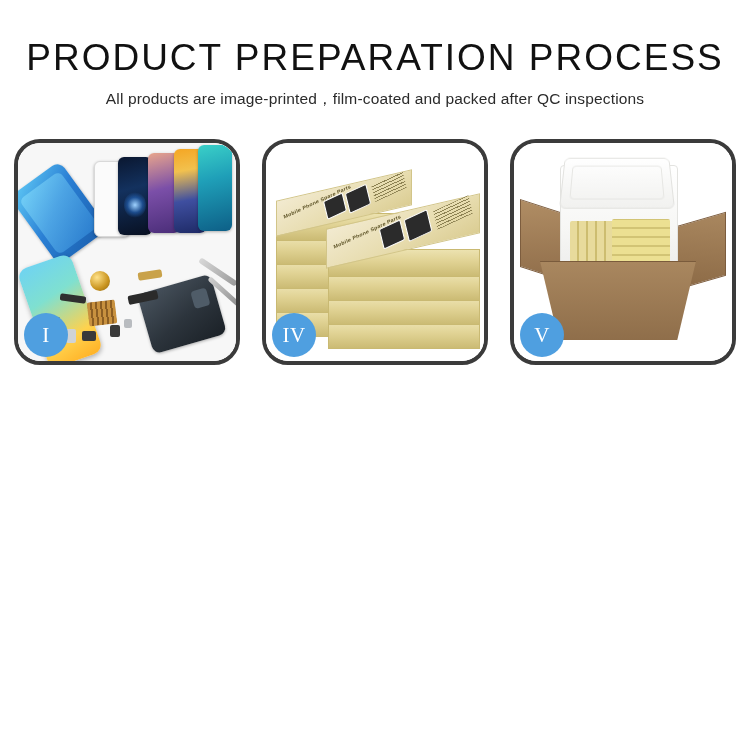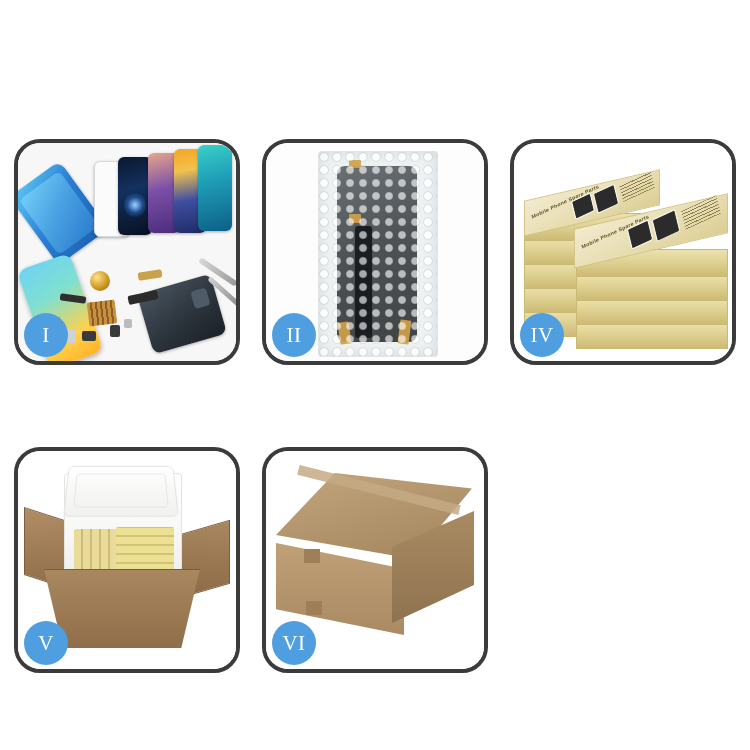--- a/index.html
+++ b/index.html
@@ -335,20 +335,24 @@
     clip-path: polygon(0 32%, 100% 0, 100% 66%, 0 100%);
   }
   .c6-sealU { position:absolute; left:38px; top:98px; width:16px; height:14px; background:#9e7f58; }
   .c6-sealD { position:absolute; left:40px; top:150px; width:16px; height:14px; background:#9e7f58; }
 </style>
 </head>
 <body>
 
 <div class="page">
 
+  <div class="header">
+    <div class="title">PRODUCT PREPARATION PROCESS</div>
+    <div class="subtitle">All products are image-printed，film-coated and packed after QC inspections</div>
+  </div>
 
   <div class="grid">
 
     <div class="card">
       <div class="card-inner">
         <div class="p1">
           <div class="ph ph-a"></div>
           <div class="ph ph-b"></div>
           <div class="ph ph-c"></div>
           <div class="ph ph-d"></div>
@@ -367,36 +371,20 @@
           <div class="part" style="left:92px;top:182px;width:10px;height:12px;"></div>
           <div class="part" style="left:106px;top:176px;width:8px;height:9px;background:#b9bcc0;"></div>
           <div class="part" style="left:24px;top:196px;width:18px;height:9px;background:#e8c33c;border-radius:3px;transform:rotate(-20deg);"></div>
           <div class="tool"></div>
           <div class="tool2"></div>
         </div>
       </div>
       <div class="badge">I</div>
     </div>
 
-    <div class="card">
-      <div class="card-inner">
-        <div class="p2">
-          <div class="bubble-bag">
-            <div class="scr-in"></div>
-            <div class="scr-flex"></div>
-            <div class="tape" style="left:30px;top:8px;width:12px;height:8px;"></div>
-            <div class="tape" style="left:30px;top:62px;width:12px;height:9px;"></div>
-            <div class="tape" style="left:20px;top:170px;width:11px;height:22px;transform:rotate(-8deg);"></div>
-            <div class="tape" style="left:80px;top:168px;width:11px;height:24px;transform:rotate(7deg);"></div>
-            <div class="bub-over"></div>
-          </div>
-        </div>
-      </div>
-      <div class="badge">II</div>
-    </div>
 
 
     <div class="card">
       <div class="card-inner">
         <div class="p4">
           <div class="stack">
 
             <div class="box4 left" style="top:150px;"></div>
             <div class="box4 left" style="top:126px;"></div>
             <div class="box4 left" style="top:102px;"></div>
@@ -436,28 +424,15 @@
           <div class="c5-foam"></div>
           <div class="c5-contents"></div>
           <div class="c5-contents2"></div>
           <div class="c5-foamlid"></div>
           <div class="c5-body"></div>
         </div>
       </div>
       <div class="badge">V</div>
     </div>
 
-    <div class="card">
-      <div class="card-inner">
-        <div class="p6">
-          <div class="c6-top"></div>
-          <div class="c6-tape"></div>
-          <div class="c6-left"></div>
-          <div class="c6-right"></div>
-          <div class="c6-sealU"></div>
-          <div class="c6-sealD"></div>
-        </div>
-      </div>
-      <div class="badge">VI</div>
-    </div>
 
   </div>
 </div>
 
 </body></html>

